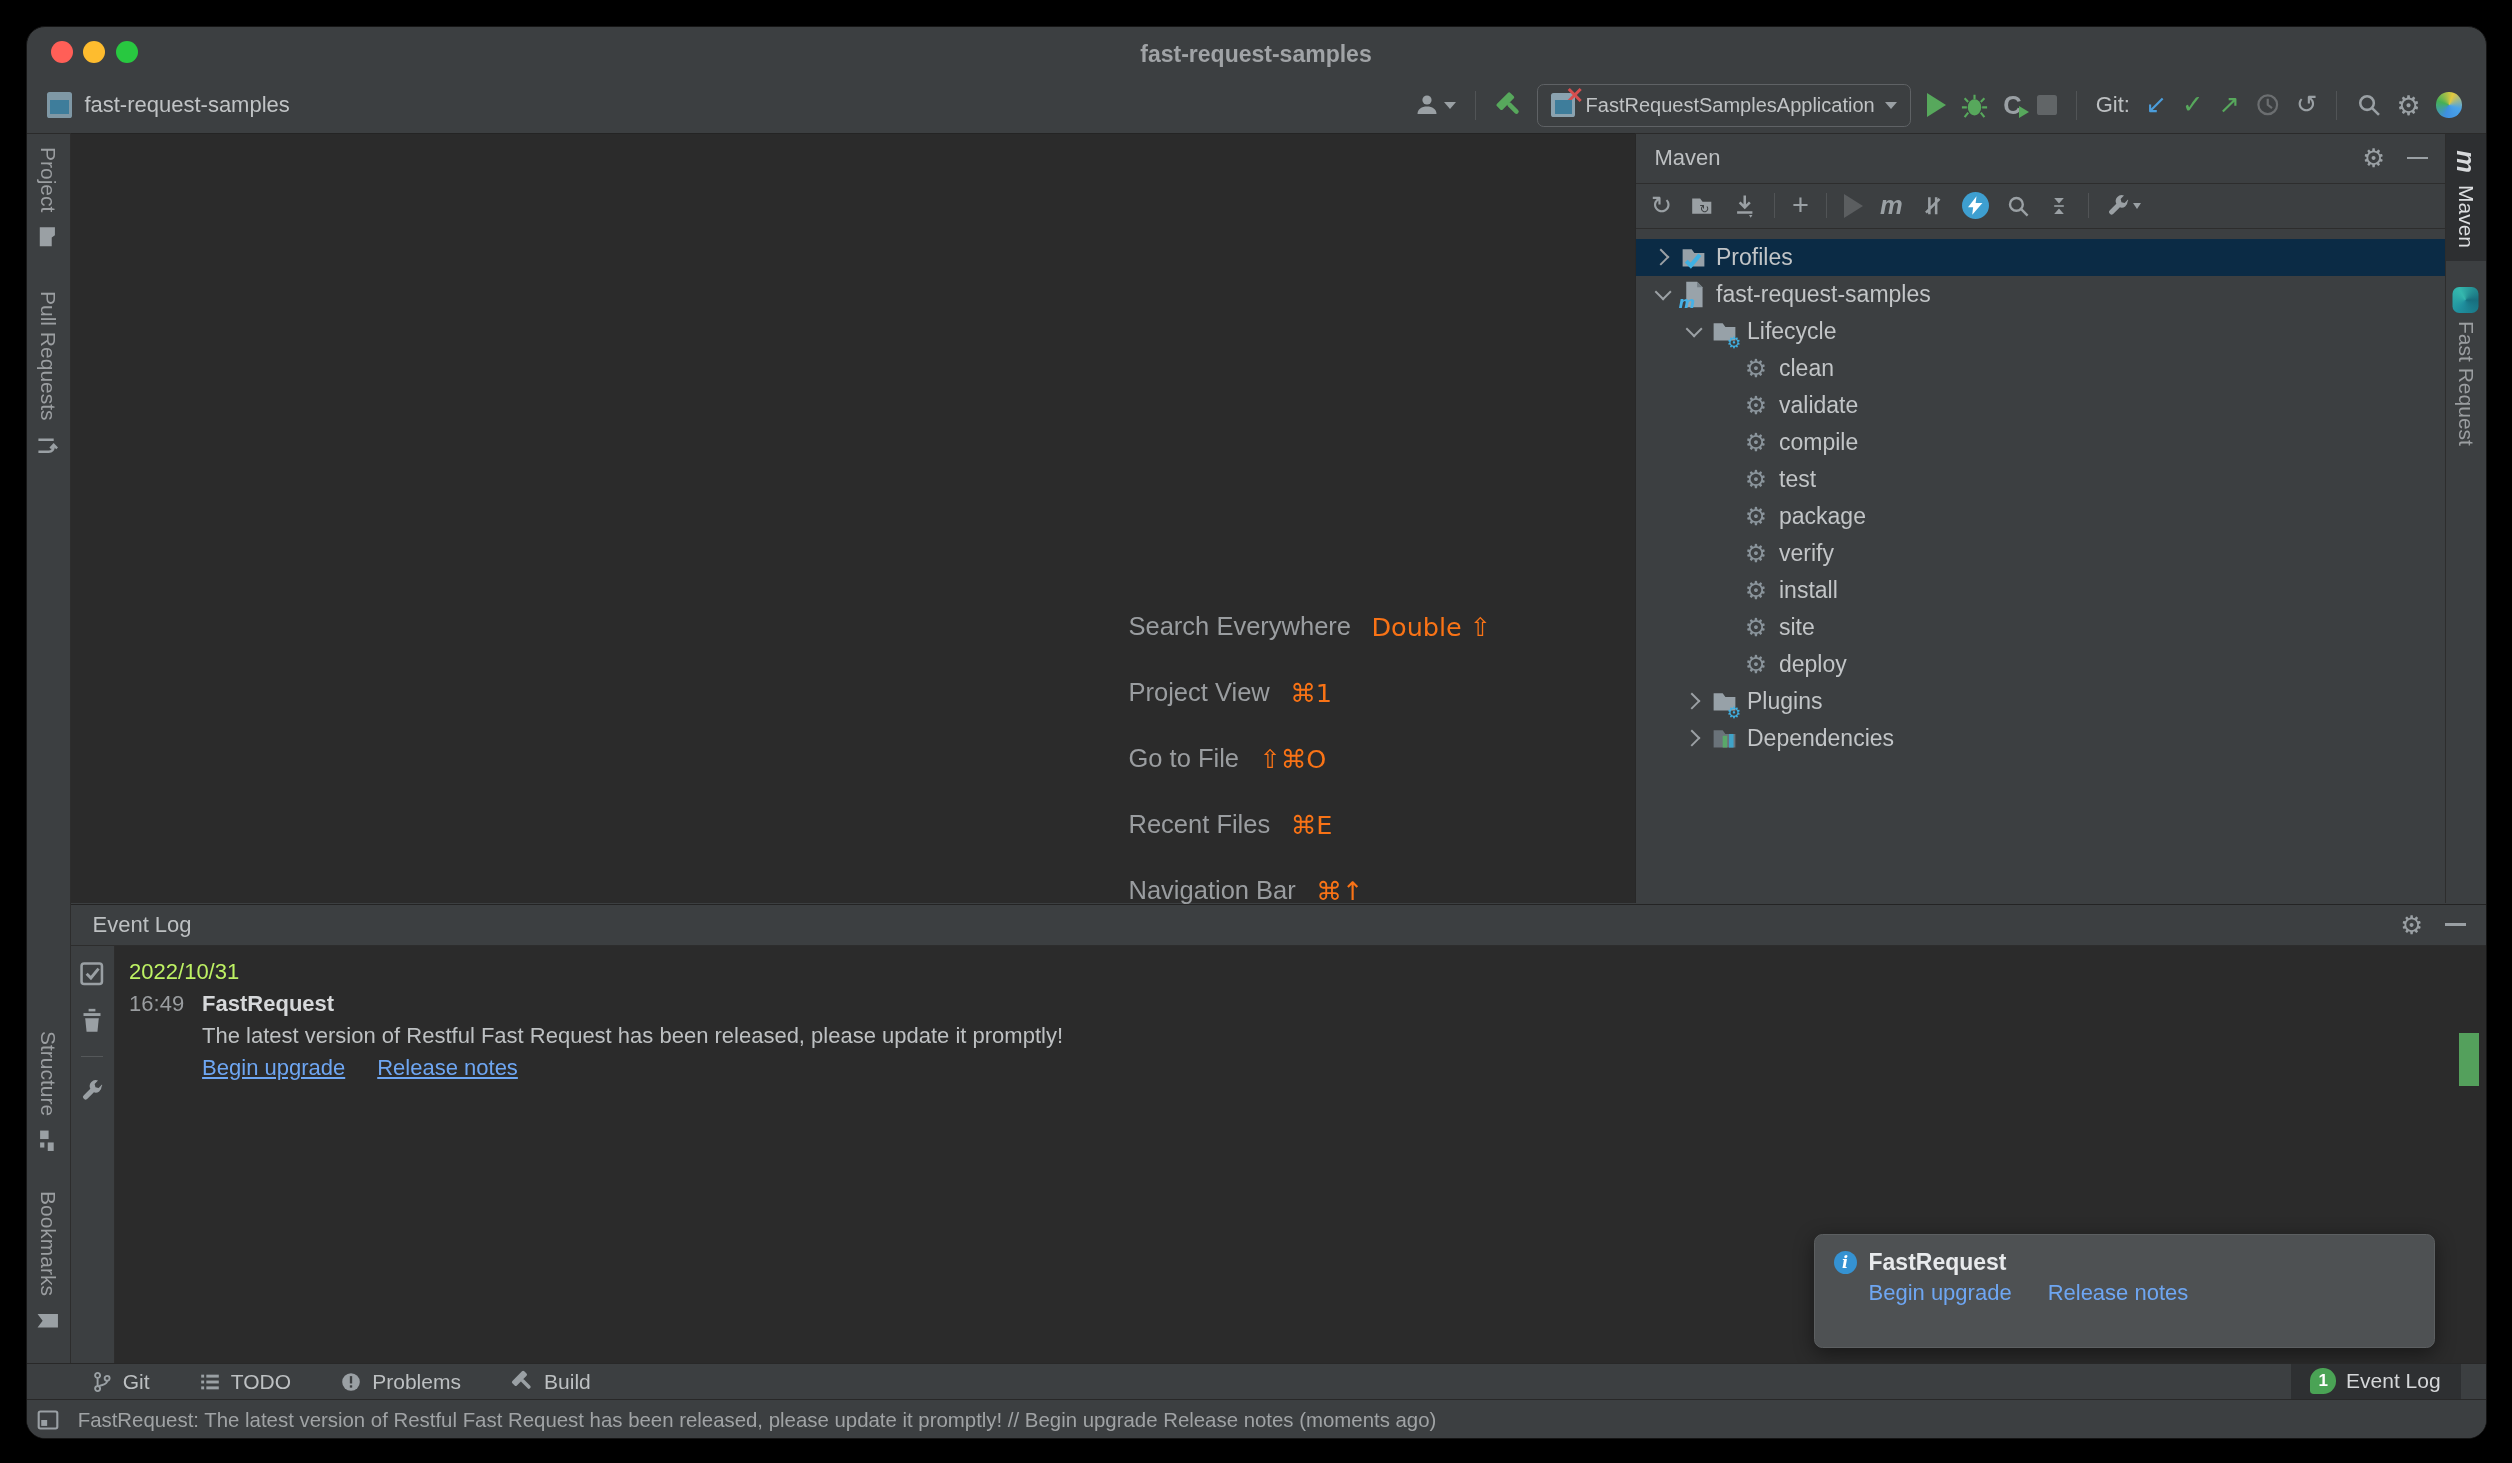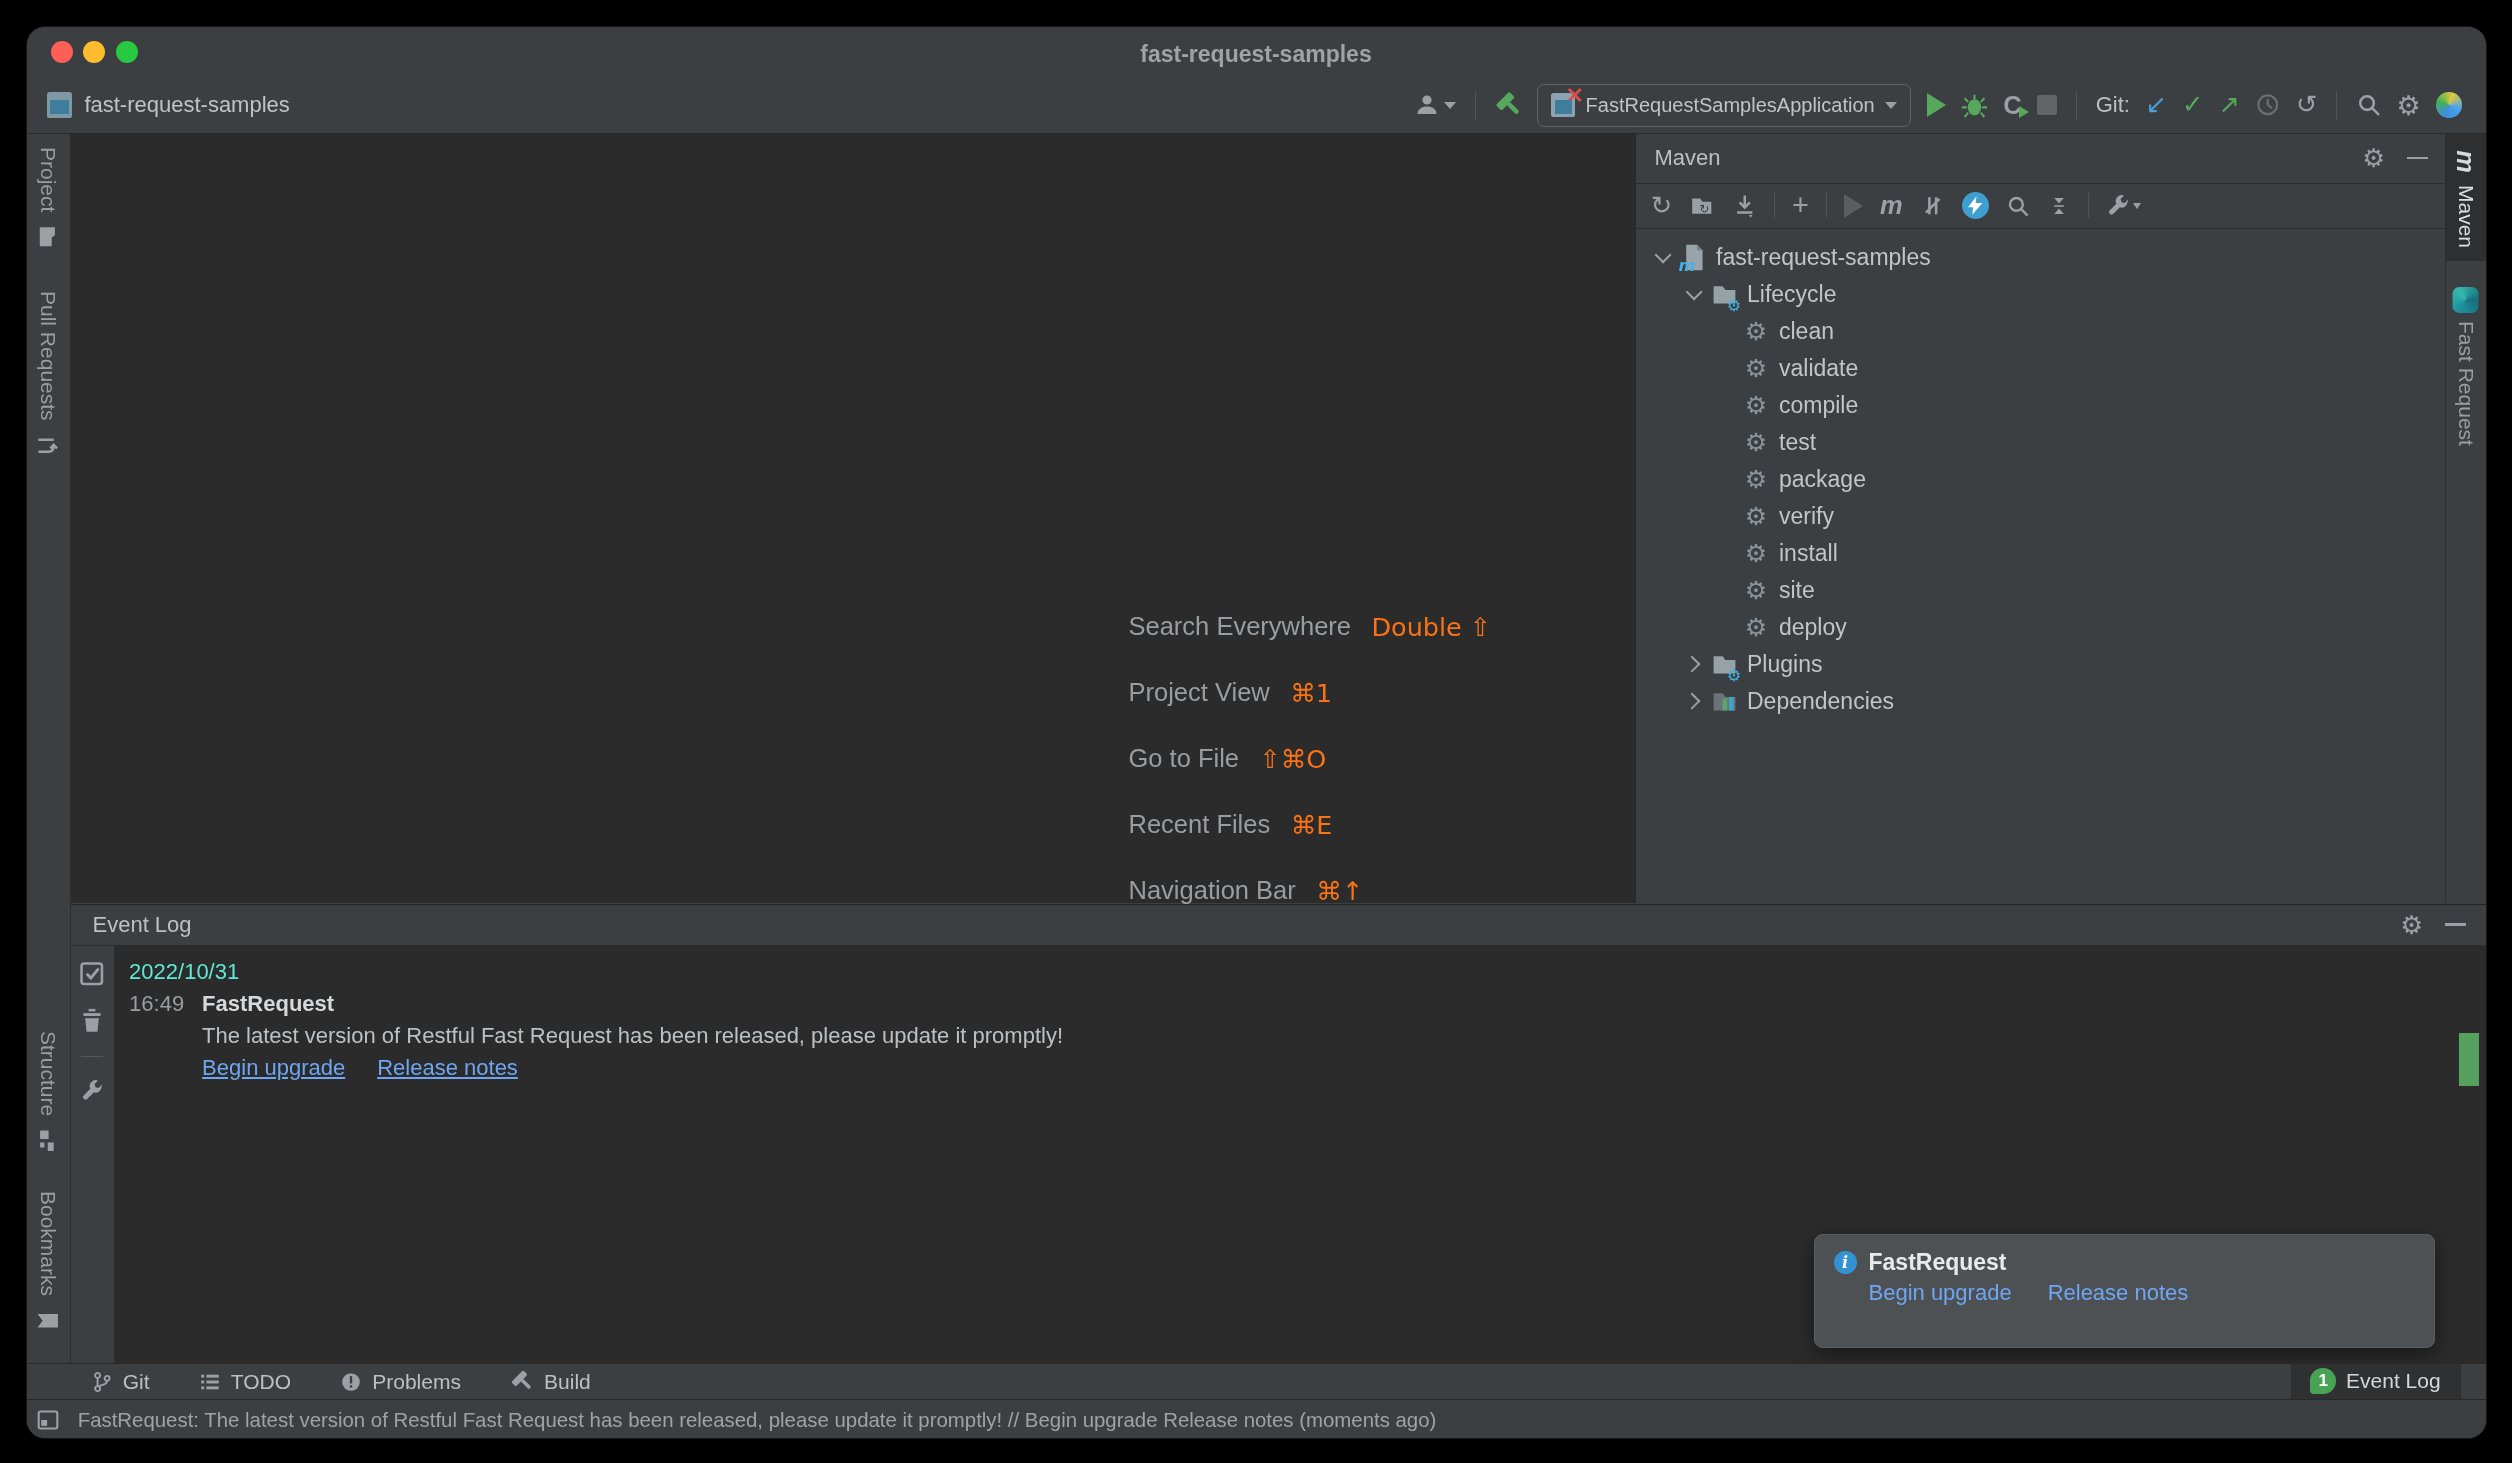--- a/index.html
+++ b/index.html
@@ -78,21 +78,21 @@
   
   #eventlog{position:absolute;left:44px;top:877px;width:2417px;height:460px;background:#2b2b2b;
     border-top:0.9px solid #242424;box-sizing:border-box;}
   #el-header{height:41px;background:#3c3f41;border-bottom:0.9px solid #2d2d2d;display:flex;align-items:center;padding:0 22px;box-sizing:border-box;}
   #el-header .ph-title{font-size:22px;color:#bdc0c2;flex:1;}
   #el-gutter{position:absolute;left:0;top:41px;width:44px;bottom:0;background:#3c3f41;border-right:0.9px solid #2d2d2d;
     display:flex;flex-direction:column;align-items:center;padding-top:15.3px;gap:22px;box-sizing:border-box;}
   .gut-div{width:22px;height:1.7px;background:#55585a;}
   #el-content{position:absolute;left:45px;top:41px;right:0;bottom:0;padding:10.2px 0 0 13.6px;font-size:22px;}
   .el-row{height:32px;display:flex;align-items:center;}
-  .el-date{color:#5eead4;}
+  .el-date{color:#bef264;}
   .el-time{color:#9a9da0;width:73px;flex:none;}
   .el-source{color:#d6d8da;font-weight:bold;}
   .el-msg{color:#bdc0c2;margin-left:73px;}
   .el-links{margin-left:73px;display:flex;gap:32px;}
   .el-link{color:#6ea6f2;text-decoration:underline;cursor:pointer;}
   #el-mark{position:absolute;right:8.5px;top:87px;width:20.4px;height:53px;background:#54a05c;}
   
   #notif{position:absolute;left:1787px;top:1207px;width:621px;height:114px;background:#4e5153;border:0.9px solid #5c5f61;
     border-radius:8.5px;box-sizing:border-box;padding:12px 19px;box-shadow:0 5.1px 20.4px rgba(0,0,0,.45);}
   .nt-row{height:31px;display:flex;align-items:center;gap:12px;}
@@ -341,20 +341,32 @@
       </span>
       <span class="mtsep"></span>
       <span class="tbi" style="gap:3.4px">
         <svg width="24" height="24" viewBox="0 0 30 30">
             <path d="M27 9.5a7.5 7.5 0 0 1-9.6 7.2L9.6 24.5a3.2 3.2 0 1 1-4.5-4.5l7.8-7.8A7.5 7.5 0 0 1 22.5 2l-4.2 4.2 1 4 4 1L27.5 7c.3.8.4 1.6-.5 2.5z" fill="#9aa0a4"></path>
           </svg>
         <span class="caret" style="border-left-width:4.3px;border-right-width:4.3px;border-top-width:6px"></span>
       </span>
     </div>
     <div id="maven-tree">
+        <div class="tree-row selected" style="padding-left: 12px;">
+          <span class="chevbox">
+            <span class="chev right"></span>
+          </span>
+          <span class="ticon">
+            <svg width="29" height="29" viewBox="0 0 32 32">
+              <path d="M4 26V7h10l3 4h11v15z" fill="#97a1a8"></path>
+              <path d="M8 20l5 5 10-12" stroke="#3fb1e3" stroke-width="4.5" fill="none"></path>
+            </svg>
+          </span>
+          <span class="tree-label">Profiles</span>
+        </div>
         <div class="tree-row" style="padding-left: 12px;">
           <span class="chevbox">
             <span class="chev down"></span>
           </span>
           <span class="ticon">
             <svg width="29" height="29" viewBox="0 0 32 32">
               <path d="M8 2h12l6 6v22H8z" fill="#99a3aa"></path>
               <path d="M20 2l6 6h-6z" fill="#747e85"></path>
             </svg>
             <span class="badge" style="left:0;bottom:-3.4px;font-size:16px;font-style:italic;font-weight:bold;color:#46b1e6">m</span>

